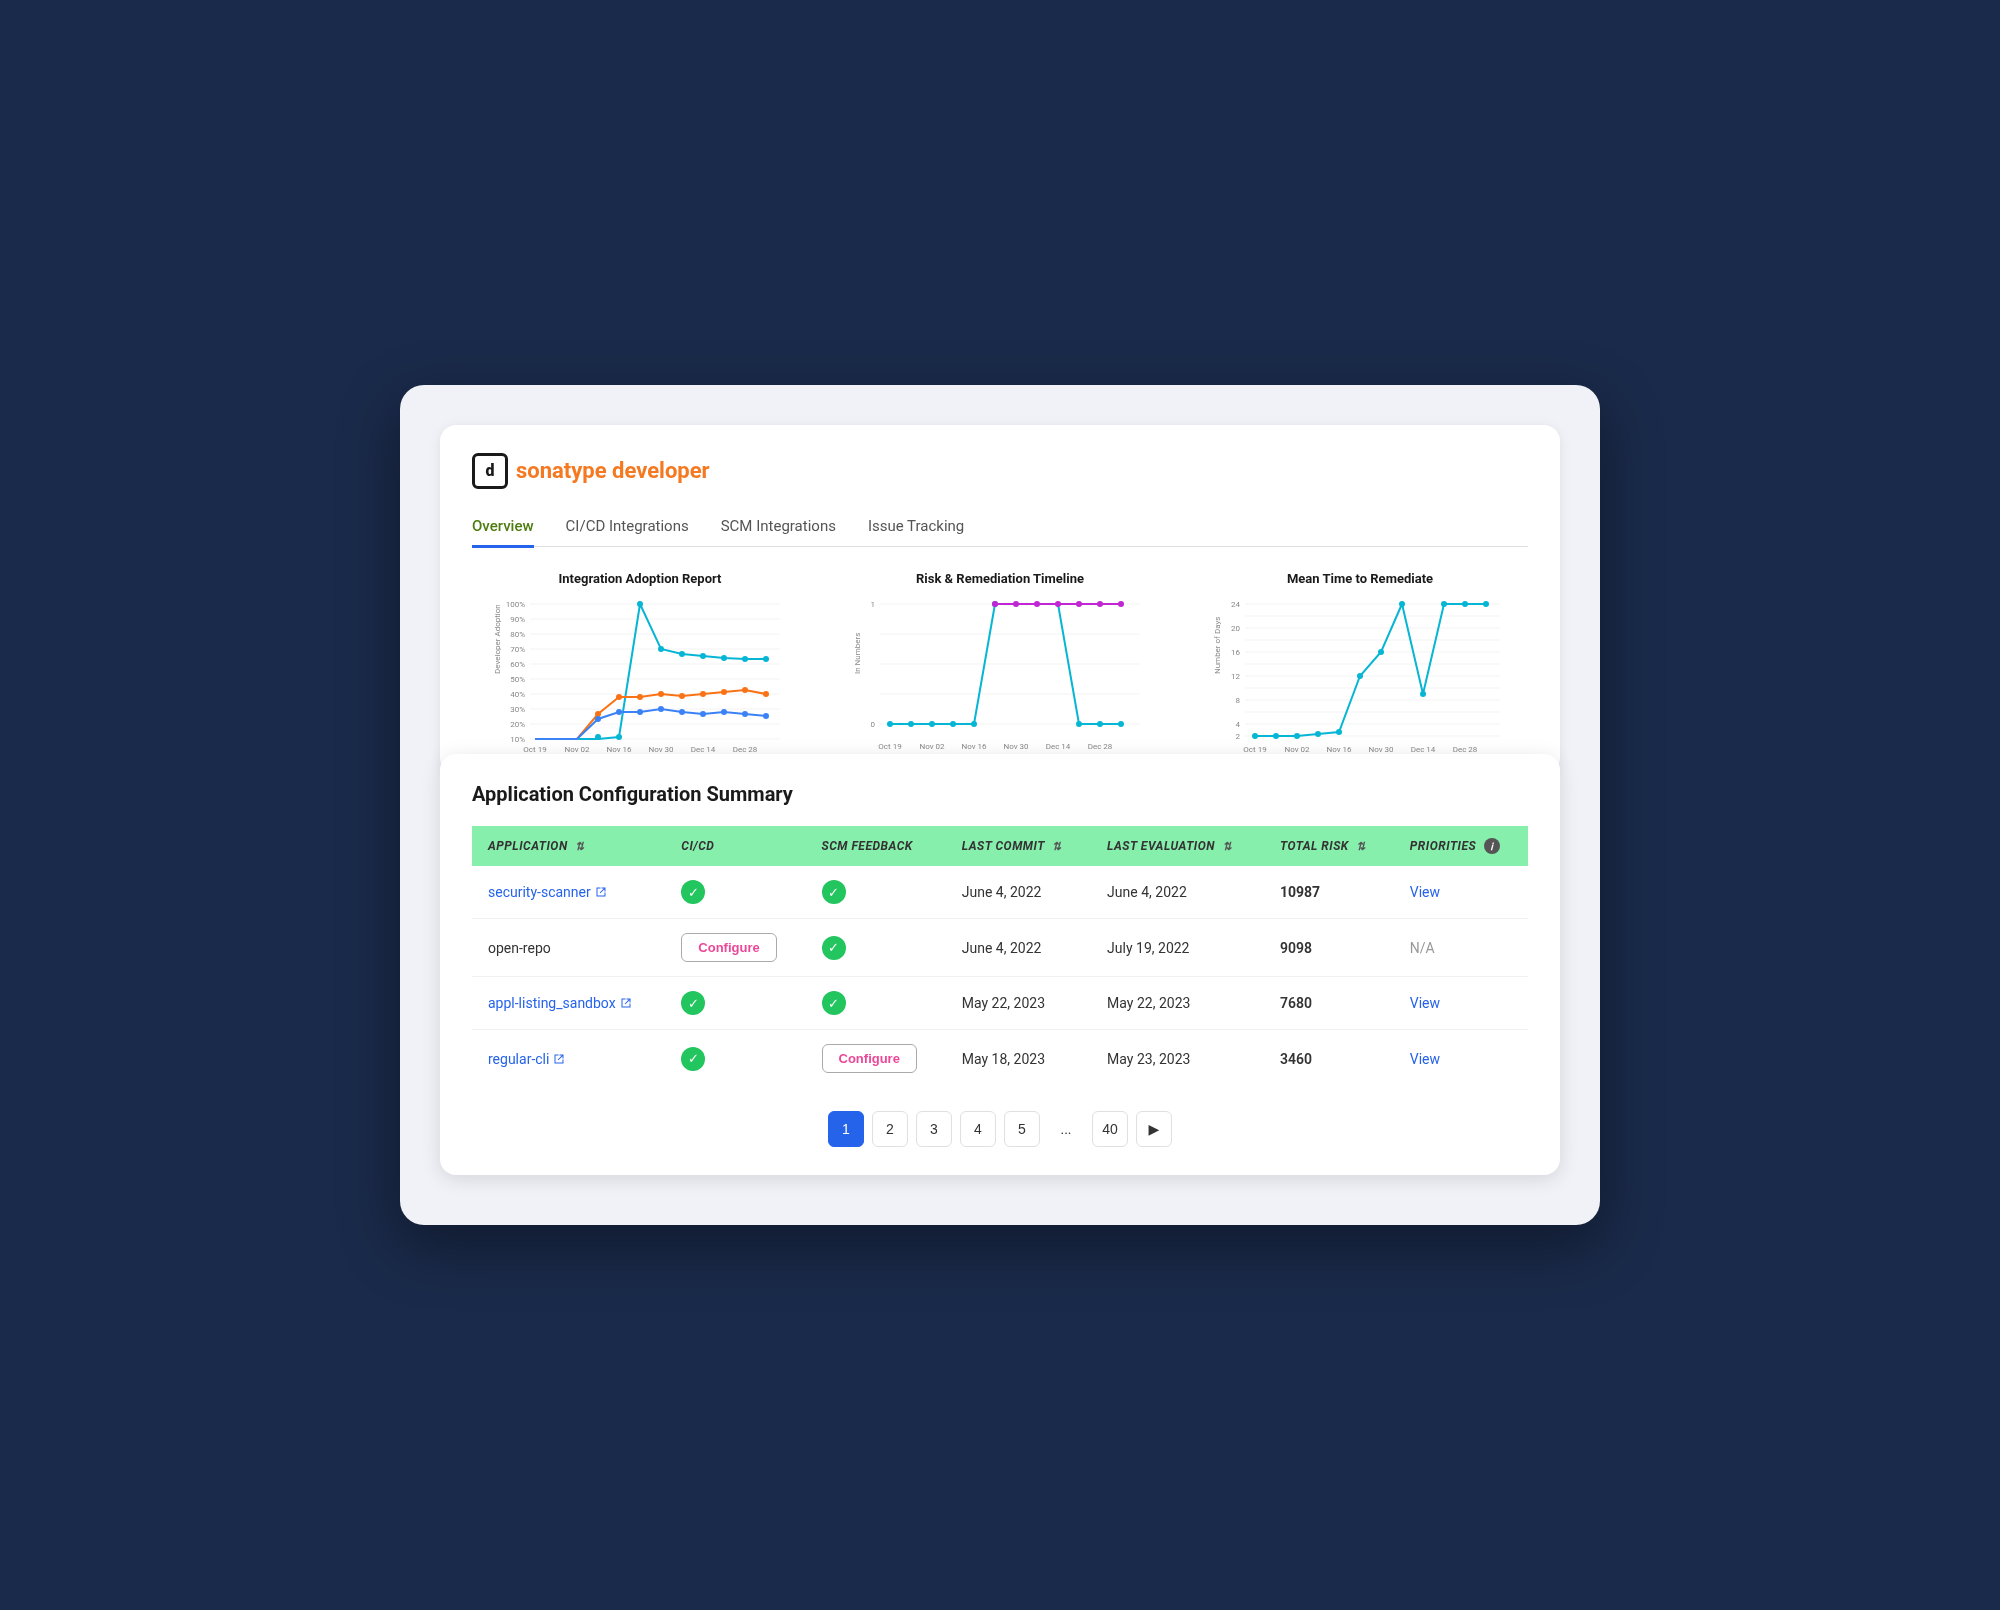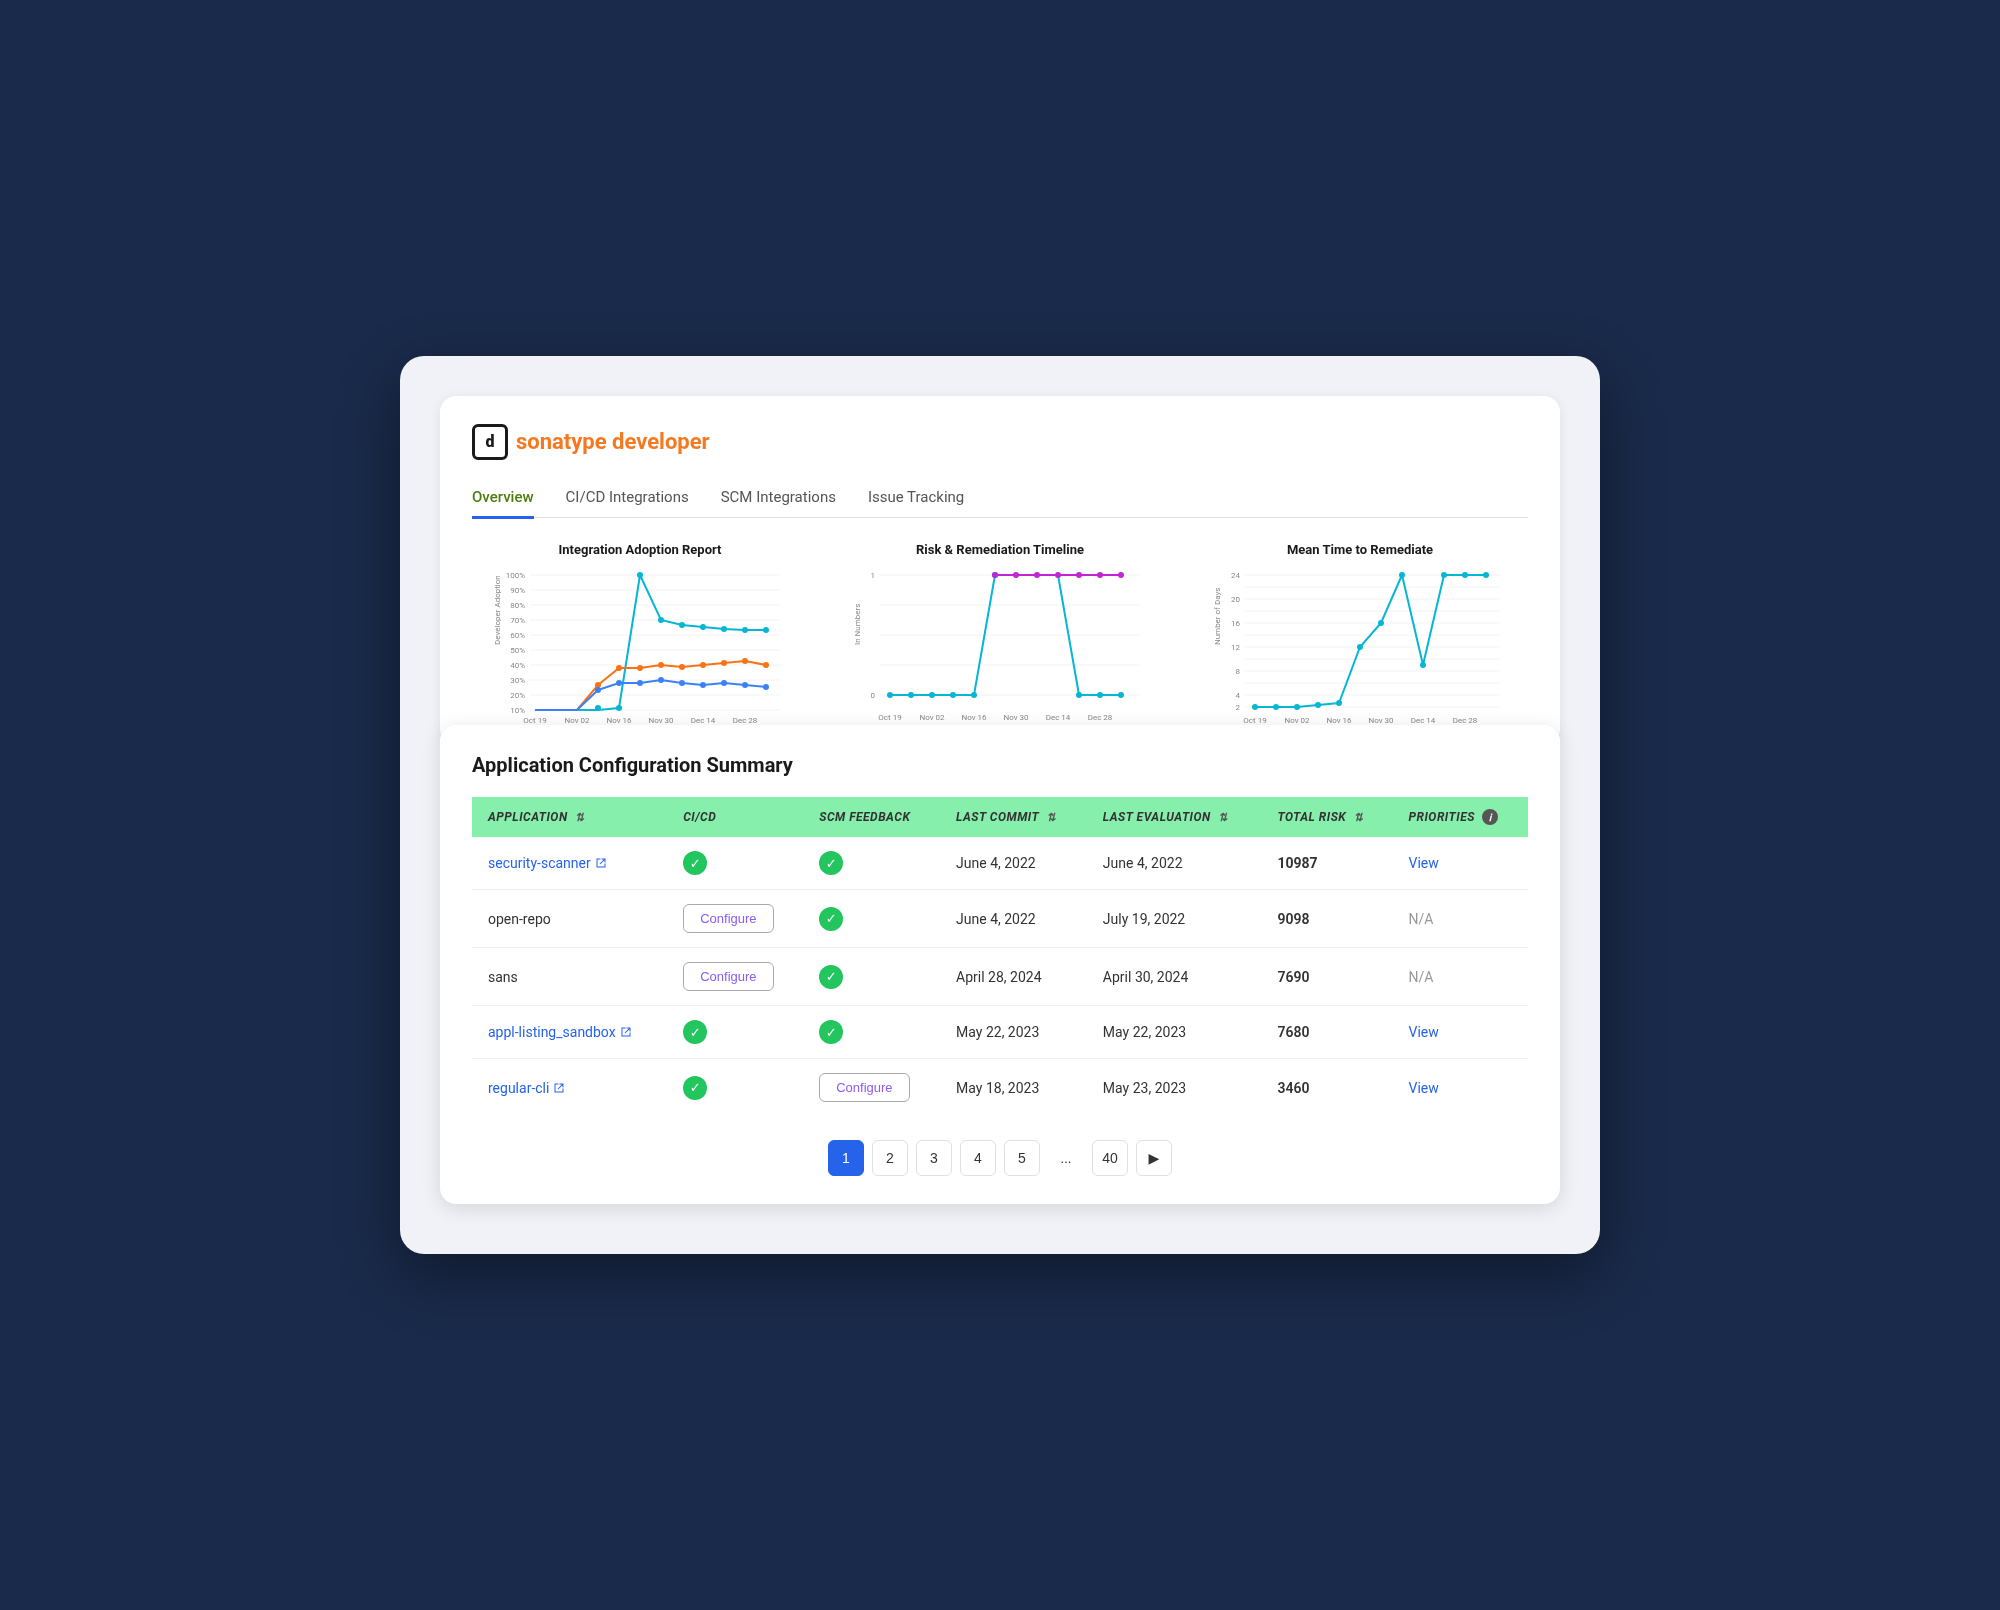--- a/index.html
+++ b/index.html
@@ -177,23 +177,23 @@
       border-radius: 50%;
       color: white;
       font-size: 13px;
     }
     .configure-btn {
       border: 1.5px solid #aaa;
       background: white;
       padding: 6px 16px;
       border-radius: 6px;
       font-size: 13px;
-      font-weight: 400;
+      font-weight: 700;
       cursor: pointer;
-      color: #8b5cf6;
+      color: #ec4899;
     }
     .view-link {
       color: #2563eb;
       text-decoration: none;
       font-size: 14px;
     }
     .na-text {
       color: #999;
       font-size: 14px;
     }
@@ -502,35 +502,20 @@
             <span class="check-icon">✓</span>
           </td>
           <td>June 4, 2022</td>
           <td>July 19, 2022</td>
           <td style="font-weight:600;">9098</td>
           <td>
             <span class="na-text">N/A</span>
           </td>
         </tr>
 
-        <tr>
-          <td>sans</td>
-          <td>
-            <button class="configure-btn">Configure</button>
-          </td>
-          <td>
-            <span class="check-icon">✓</span>
-          </td>
-          <td>April 28, 2024</td>
-          <td>April 30, 2024</td>
-          <td style="font-weight:600;">7690</td>
-          <td>
-            <span class="na-text">N/A</span>
-          </td>
-        </tr>
 
         <tr>
           <td>
             <a href="#" class="link-cell">
               appl-listing_sandbox
               <svg class="external-link-icon" viewBox="0 0 12 12" fill="#2563eb">
                 <path d="M1.5 1.5h4v1h-3v7h7v-3h1v4h-9z"></path>
                 <path d="M6.5 1.5h4v4h-1v-2.3L5.35 7.35l-.7-.7L8.8 2.5H6.5z"></path>
               </svg>
             </a>

